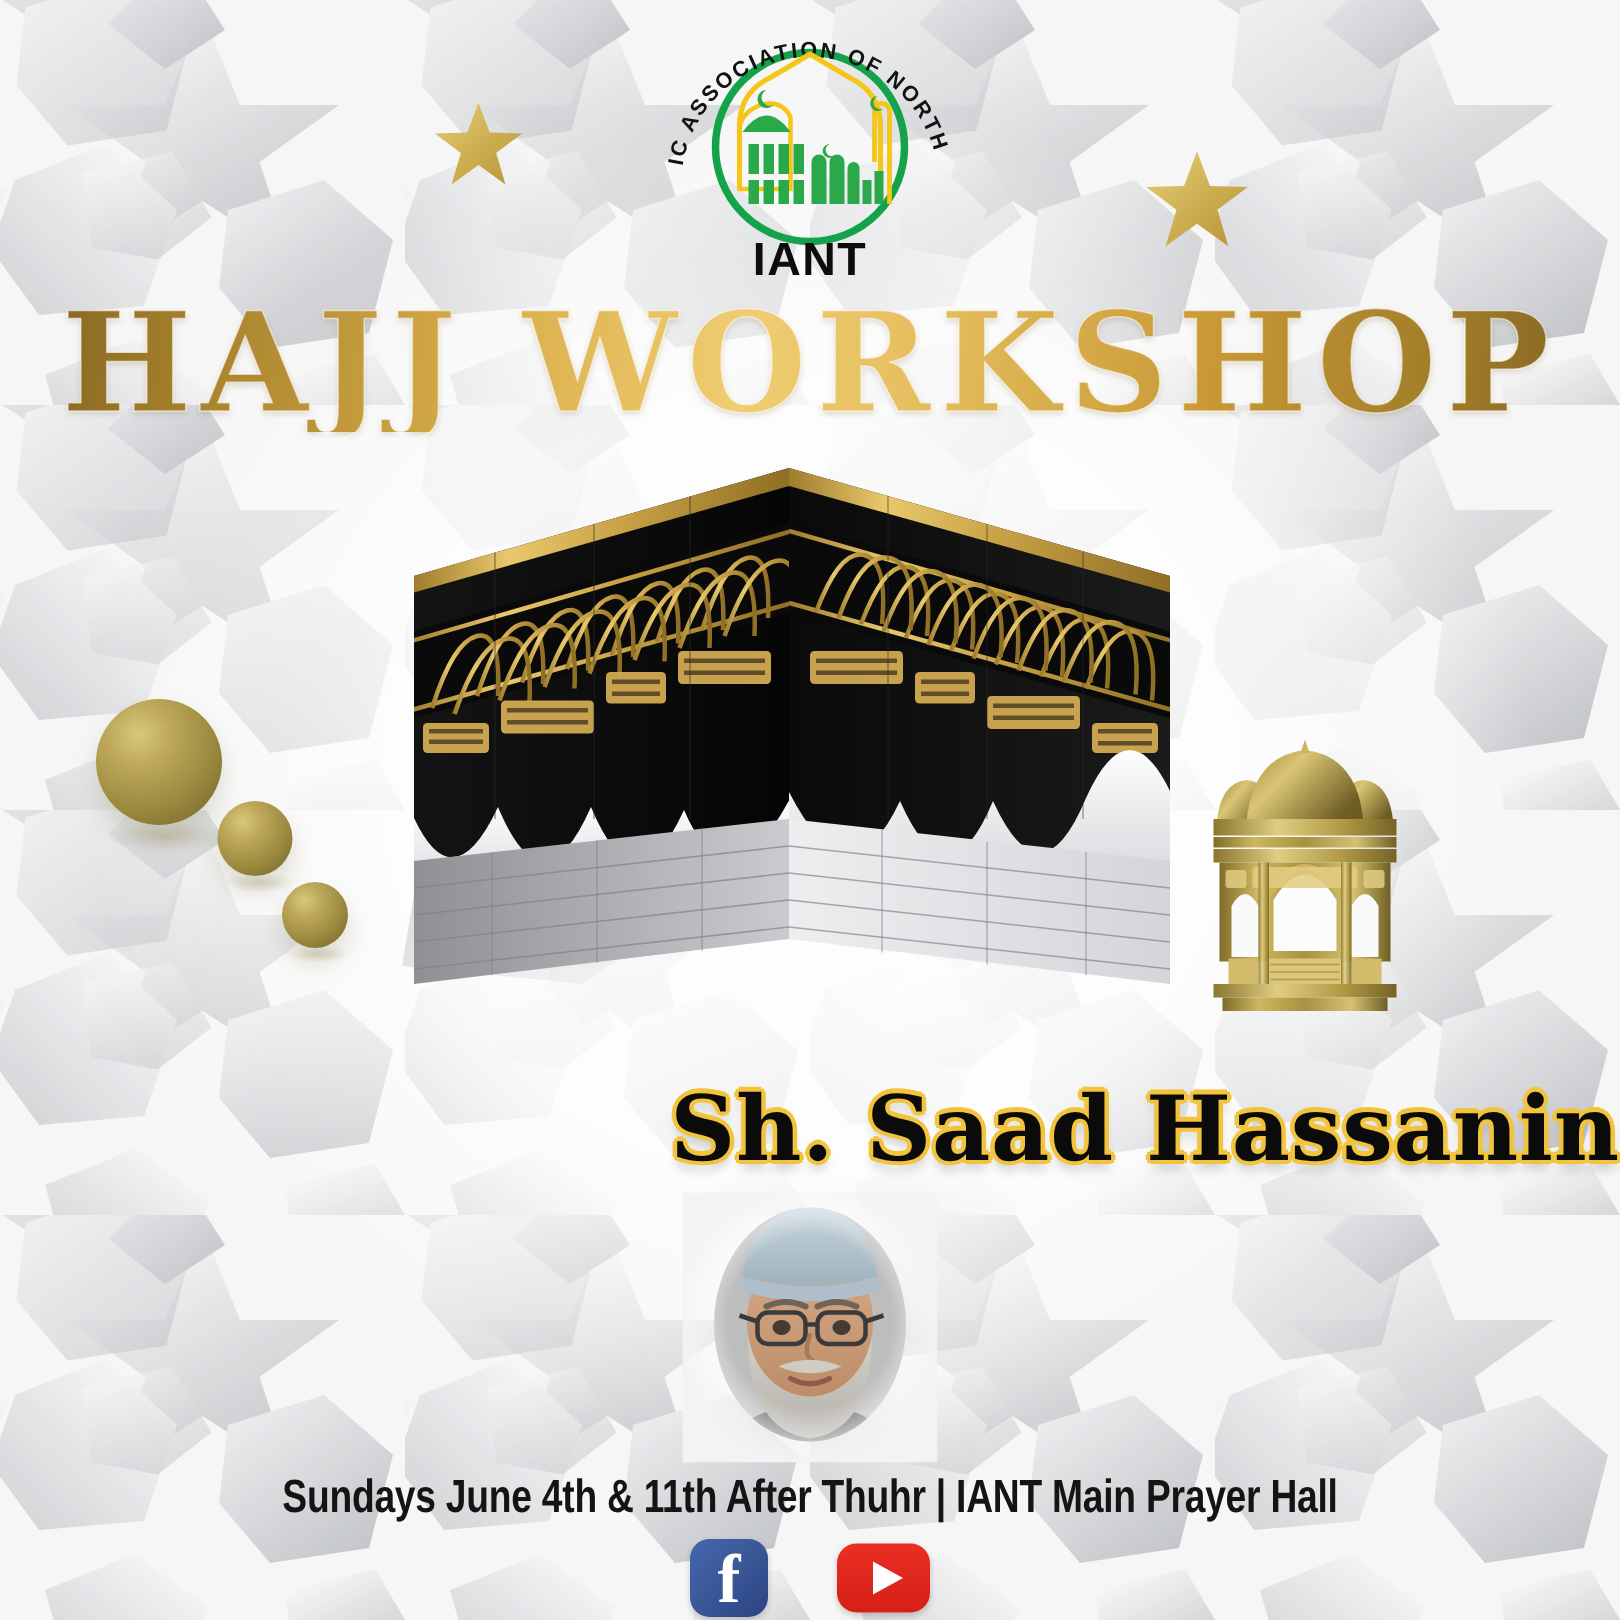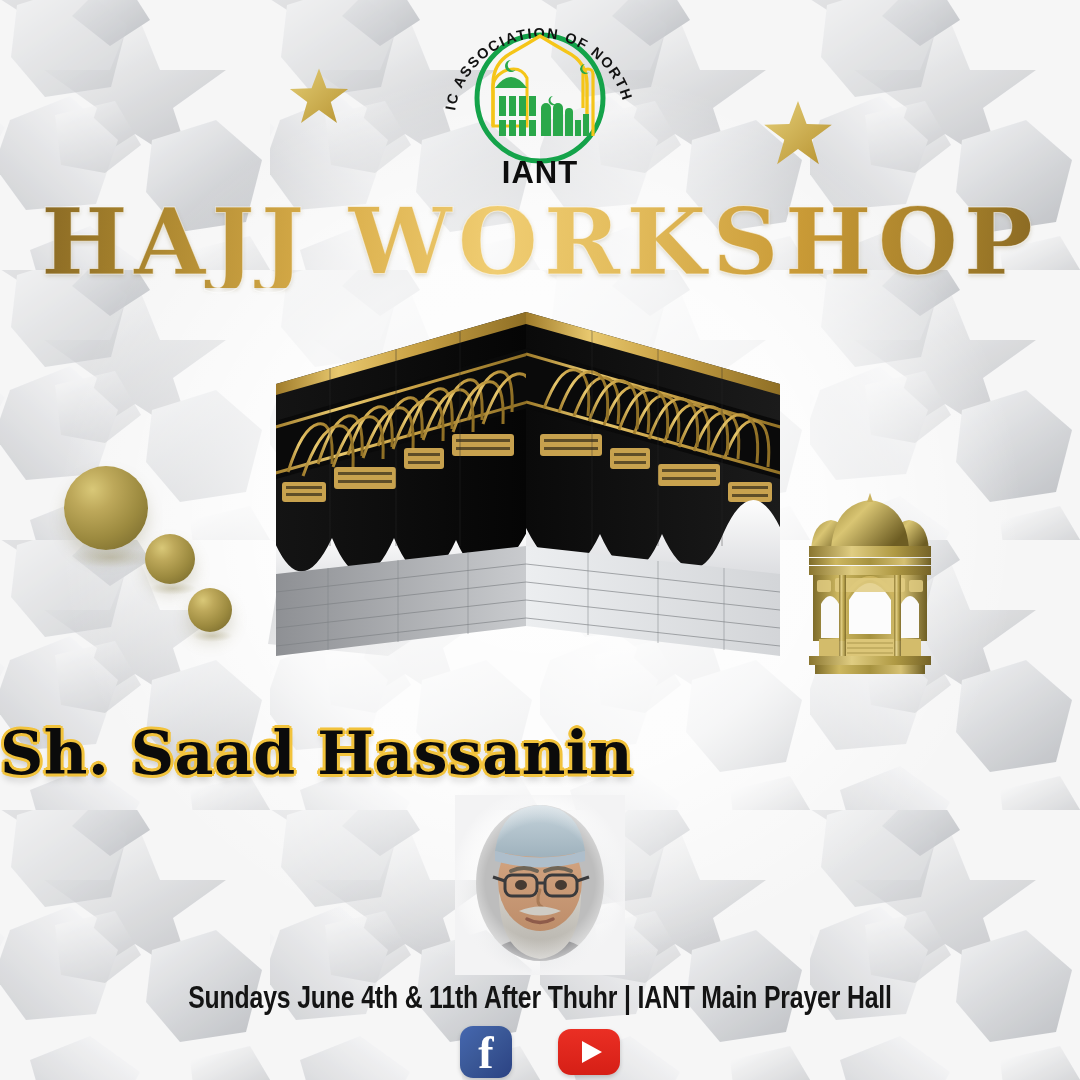--- a/index.html
+++ b/index.html
@@ -59,21 +59,21 @@
   .s2{left:145px;top:534px;width:50px;height:50px;}
   .s3{left:188px;top:588px;width:44px;height:44px;}
 
   
   .gstar{position:absolute;}
   .star1{left:288px;top:66px;width:62px;height:62px;}
   .star2{left:762px;top:98px;width:72px;height:72px;}
 
   
   .speaker{
-    position:absolute;left:0;right:0;top:718px;text-align:left;
+    position:absolute;left:0;right:0;top:718px;text-align:right;
     font-family:"DejaVu Serif",serif;font-weight:700;font-size:60px;letter-spacing:.5px;
     color:#0b0b0b;white-space:nowrap;
     text-shadow:
       -2px -2px 0 #f2c33c, 2px -2px 0 #f2c33c, -2px 2px 0 #f2c33c, 2px 2px 0 #f2c33c,
       -3px 0 0 #f2c33c, 3px 0 0 #f2c33c, 0 -3px 0 #f2c33c, 0 3px 0 #f2c33c,
       0 6px 7px rgba(0,0,0,.18);
   }
 
   
   .portrait{position:absolute;left:455px;top:795px;width:170px;height:180px;}

